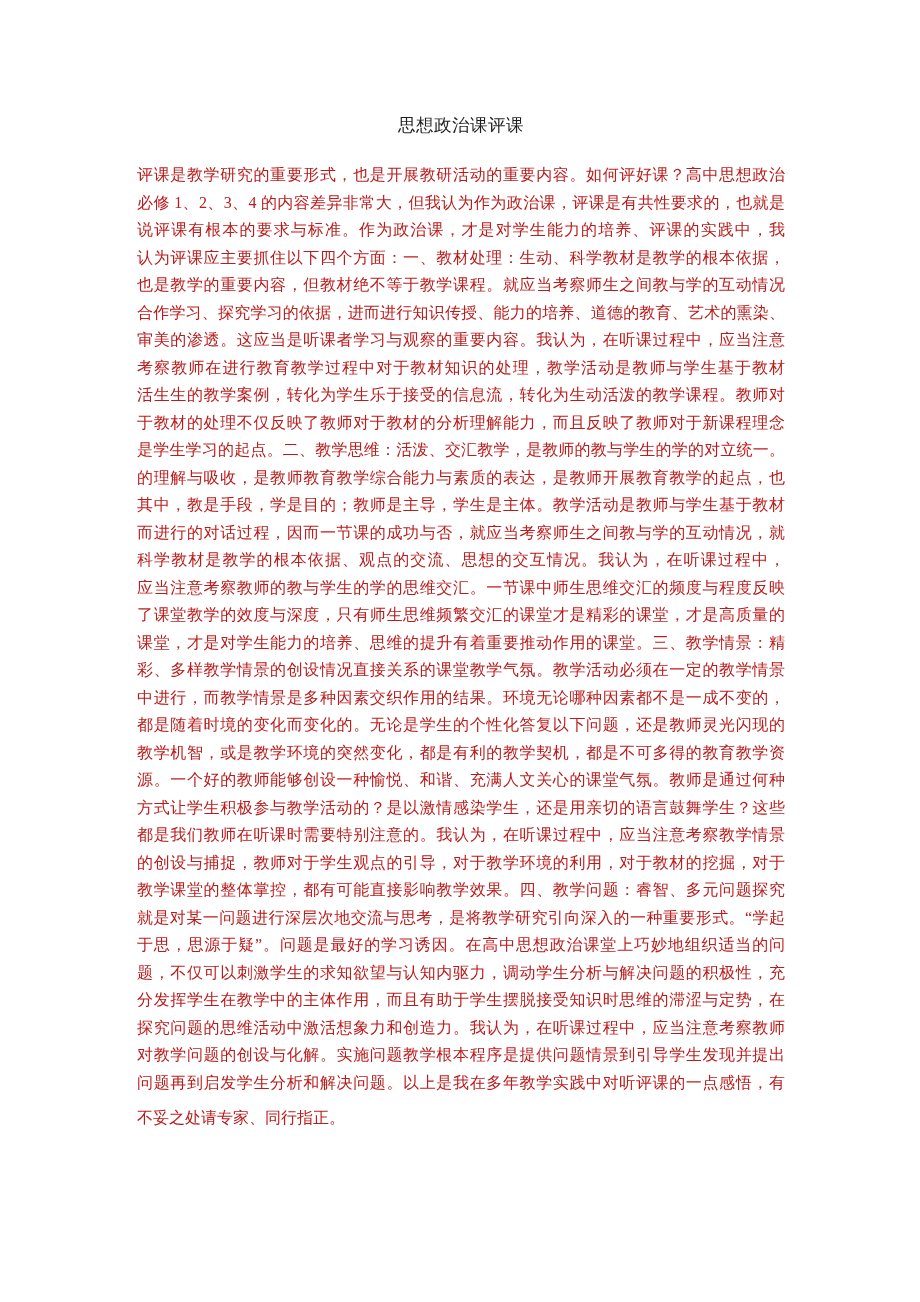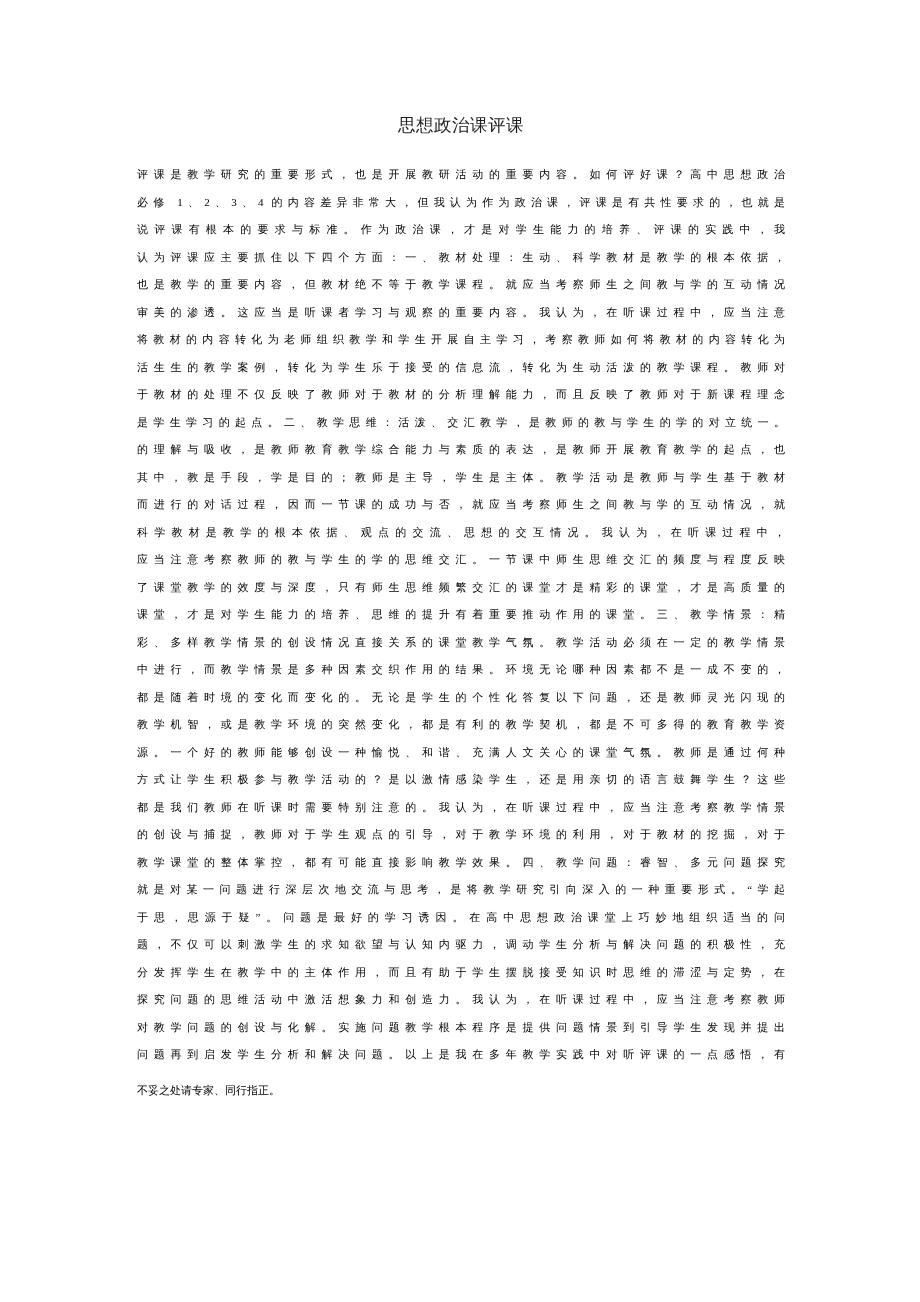--- a/index.html
+++ b/index.html
@@ -28,47 +28,48 @@
     font-weight: normal;
     line-height: 28px;
     text-align: center;
     color: #1f1f1f;
     letter-spacing: 0.5px;
   }
   .paragraph {
     margin: 0;
   }
   .paragraph .text-line {
-    font-size: 11px;
+    font-size: 16px;
     line-height: 27.5px;
     height: 27.5px;
     text-align: justify;
     text-align-last: justify;
     text-justify: inter-character;
-    color: #000000;
+    color: #b91c1c;
   }
   .paragraph .text-line:last-child {
     text-align-last: left;
     margin-top: 8px;
   }
 </style>
 </head>
 <body>
 
 <div class="page">
   <div class="content">
     <h1 class="doc-title">思想政治课评课</h1>
     <div class="paragraph">
         <div class="text-line">评课是教学研究的重要形式，也是开展教研活动的重要内容。如何评好课？高中思想政治</div>
         <div class="text-line">必修 1、2、3、4 的内容差异非常大，但我认为作为政治课，评课是有共性要求的，也就是</div>
         <div class="text-line">说评课有根本的要求与标准。作为政治课，才是对学生能力的培养、评课的实践中，我</div>
         <div class="text-line">认为评课应主要抓住以下四个方面：一、教材处理：生动、科学教材是教学的根本依据，</div>
         <div class="text-line">也是教学的重要内容，但教材绝不等于教学课程。就应当考察师生之间教与学的互动情况</div>
+        <div class="text-line">合作学习、探究学习的依据，进而进行知识传授、能力的培养、道德的教育、艺术的熏染、</div>
         <div class="text-line">审美的渗透。这应当是听课者学习与观察的重要内容。我认为，在听课过程中，应当注意</div>
-        <div class="text-line">将教材的内容转化为老师组织教学和学生开展自主学习，考察教师如何将教材的内容转化为</div>
+        <div class="text-line">考察教师在进行教育教学过程中对于教材知识的处理，教学活动是教师与学生基于教材</div>
         <div class="text-line">活生生的教学案例，转化为学生乐于接受的信息流，转化为生动活泼的教学课程。教师对</div>
         <div class="text-line">于教材的处理不仅反映了教师对于教材的分析理解能力，而且反映了教师对于新课程理念</div>
         <div class="text-line">是学生学习的起点。二、教学思维：活泼、交汇教学，是教师的教与学生的学的对立统一。</div>
         <div class="text-line">的理解与吸收，是教师教育教学综合能力与素质的表达，是教师开展教育教学的起点，也</div>
         <div class="text-line">其中，教是手段，学是目的；教师是主导，学生是主体。教学活动是教师与学生基于教材</div>
         <div class="text-line">而进行的对话过程，因而一节课的成功与否，就应当考察师生之间教与学的互动情况，就</div>
         <div class="text-line">科学教材是教学的根本依据、观点的交流、思想的交互情况。我认为，在听课过程中，</div>
         <div class="text-line">应当注意考察教师的教与学生的学的思维交汇。一节课中师生思维交汇的频度与程度反映</div>
         <div class="text-line">了课堂教学的效度与深度，只有师生思维频繁交汇的课堂才是精彩的课堂，才是高质量的</div>
         <div class="text-line">课堂，才是对学生能力的培养、思维的提升有着重要推动作用的课堂。三、教学情景：精</div>

